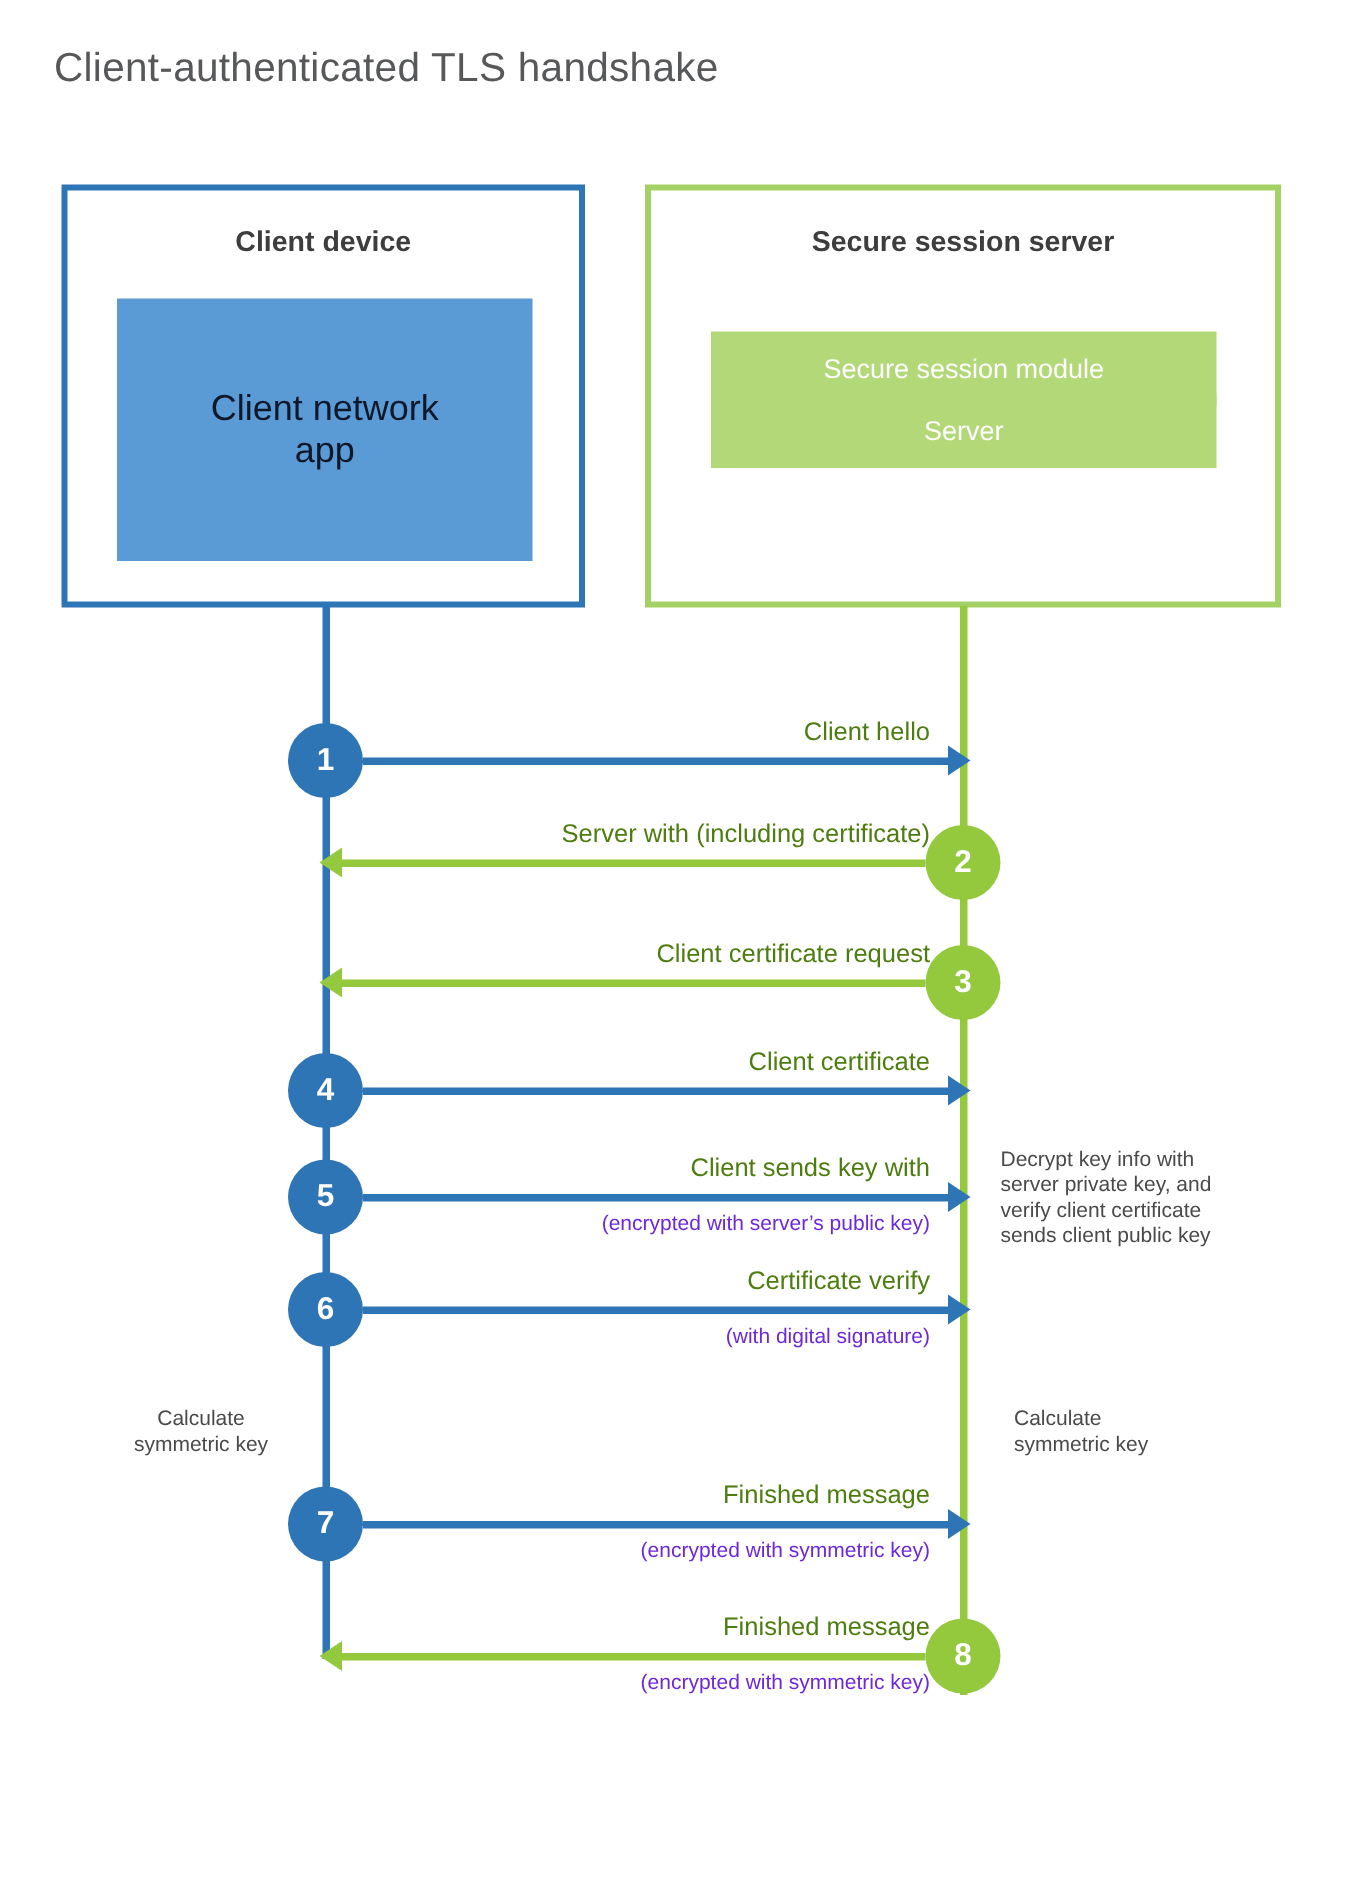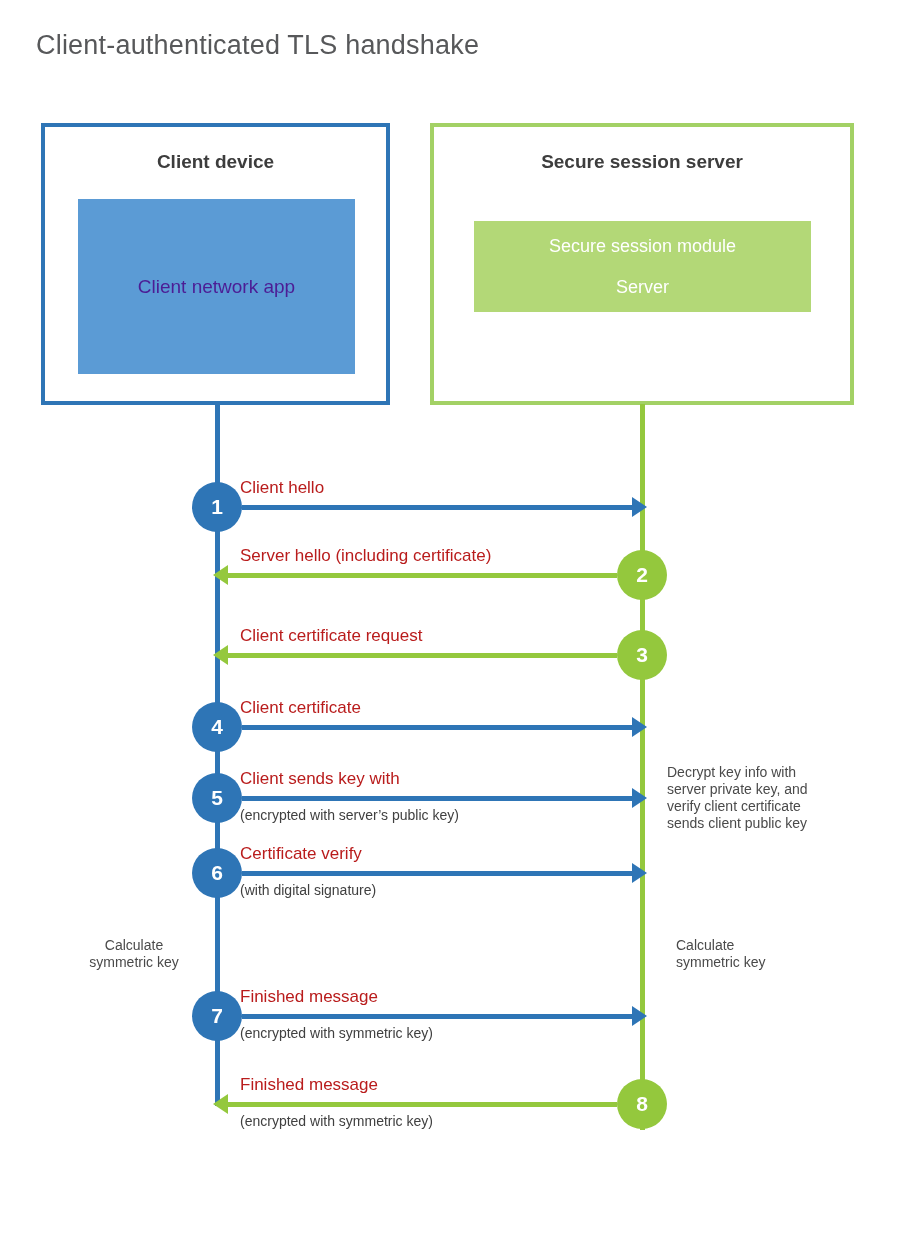--- a/index.html
+++ b/index.html
@@ -45,22 +45,22 @@
     height: 175px;
     background: #5b9bd5;
     display: flex;
     align-items: center;
     justify-content: center;
   }
   .app-box span {
     display: block;
     width: 170px;
     text-align: center;
-    color: #4c1d95;
-    font-size: 19px;
+    color: #0f172a;
+    font-size: 24px;
     line-height: 28px;
   }
   .module-bar {
     position: absolute;
     left: 40px;
     width: 337px;
     height: 50px;
     background: #b3d877;
     color: #ffffff;
     font-size: 18px;
@@ -79,31 +79,31 @@
   .msg-line { position: absolute; height: 5px; }
   .msg-line.blue { background: #2e75b6; }
   .msg-line.green { background: #94c83d; }
   .arrow-head { position: absolute; width: 0; height: 0; border-top: 10px solid transparent; border-bottom: 10px solid transparent; }
   .arrow-head.right.blue { border-left: 15px solid #2e75b6; }
   .arrow-head.left.green { border-right: 15px solid #94c83d; }
   .msg-label {
     position: absolute;
     left: 240px;
     width: 380px;
-    text-align: left;
+    text-align: right;
     font-size: 17px;
-    color: #b91c1c;
+    color: #4d7c0f;
   }
   .msg-sublabel {
     position: absolute;
     left: 240px;
     width: 380px;
-    text-align: left;
+    text-align: right;
     font-size: 14px;
-    color: #404040;
+    color: #6d28d9;
   }
   .step-circle {
     position: absolute;
     width: 50px;
     height: 50px;
     border-radius: 50%;
     color: #ffffff;
     font-size: 21px;
     font-weight: 700;
     line-height: 50px;
@@ -143,21 +143,21 @@
   </div>
 
   <div class="lifeline blue"></div>
   <div class="lifeline green"></div>
 
   <div class="msg-label" style="top:478px;">Client hello</div>
   <div class="msg-line blue" style="left:242px; top:505px; width:390px;"></div>
   <div class="arrow-head right blue" style="left:632px; top:497px;"></div>
   <div class="step-circle blue" style="top:482px;">1</div>
 
-  <div class="msg-label" style="top:546px;">Server hello (including certificate)</div>
+  <div class="msg-label" style="top:546px;">Server with (including certificate)</div>
   <div class="msg-line green" style="left:228px; top:573px; width:389px;"></div>
   <div class="arrow-head left green" style="left:213px; top:565px;"></div>
   <div class="step-circle green" style="top:550px;">2</div>
 
   <div class="msg-label" style="top:626px;">Client certificate request</div>
   <div class="msg-line green" style="left:228px; top:653px; width:389px;"></div>
   <div class="arrow-head left green" style="left:213px; top:645px;"></div>
   <div class="step-circle green" style="top:630px;">3</div>
 
   <div class="msg-label" style="top:698px;">Client certificate</div>

